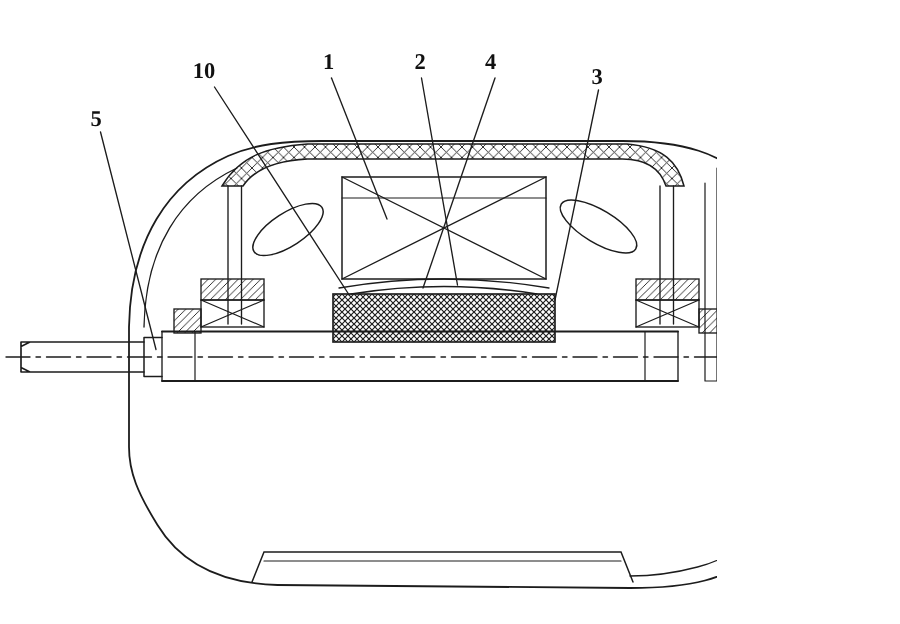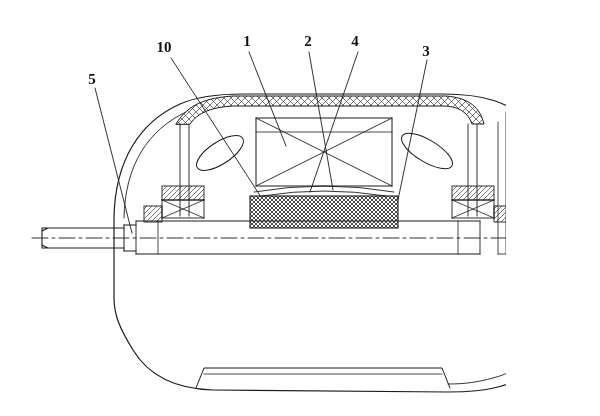--- a/index.html
+++ b/index.html
@@ -1,19 +1,18 @@
 <!DOCTYPE html>
 <html><head>
 <meta charset="utf-8">
 <style>
   html,body{margin:0;padding:0;background:#ffffff;}
   .page{
     width:478px;height:416px;background:#86efac;position:relative;overflow:hidden;
     font-family:"Liberation Serif", serif;
-    margin-left:28px;
   }
   svg text.callout{
     font-family:"Liberation Serif", serif;
     font-weight:bold;
     font-size:15px;
     fill:#111;
   }
 </style>
 </head>
 <body>

